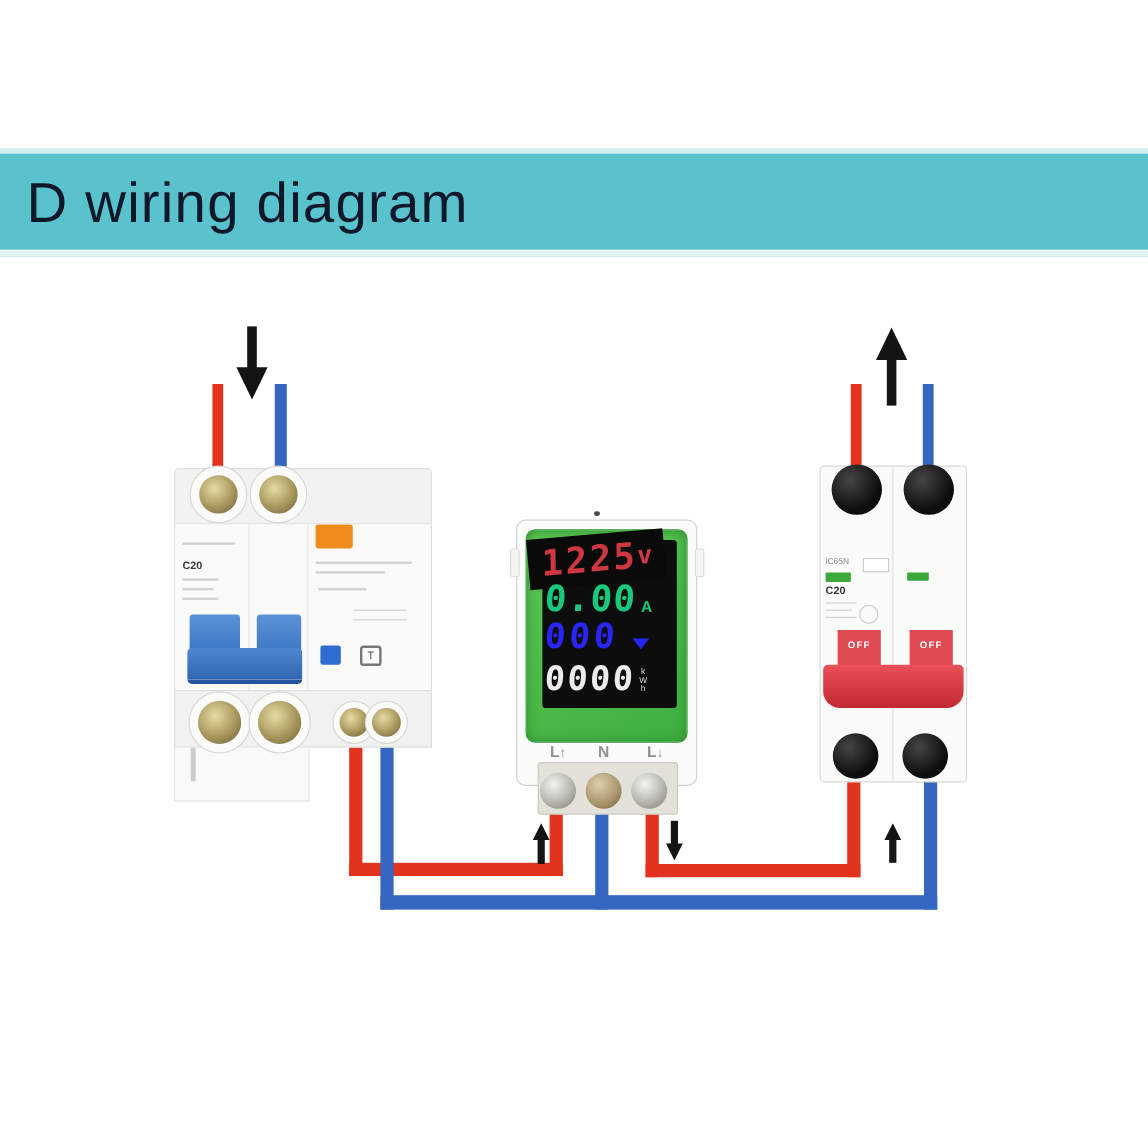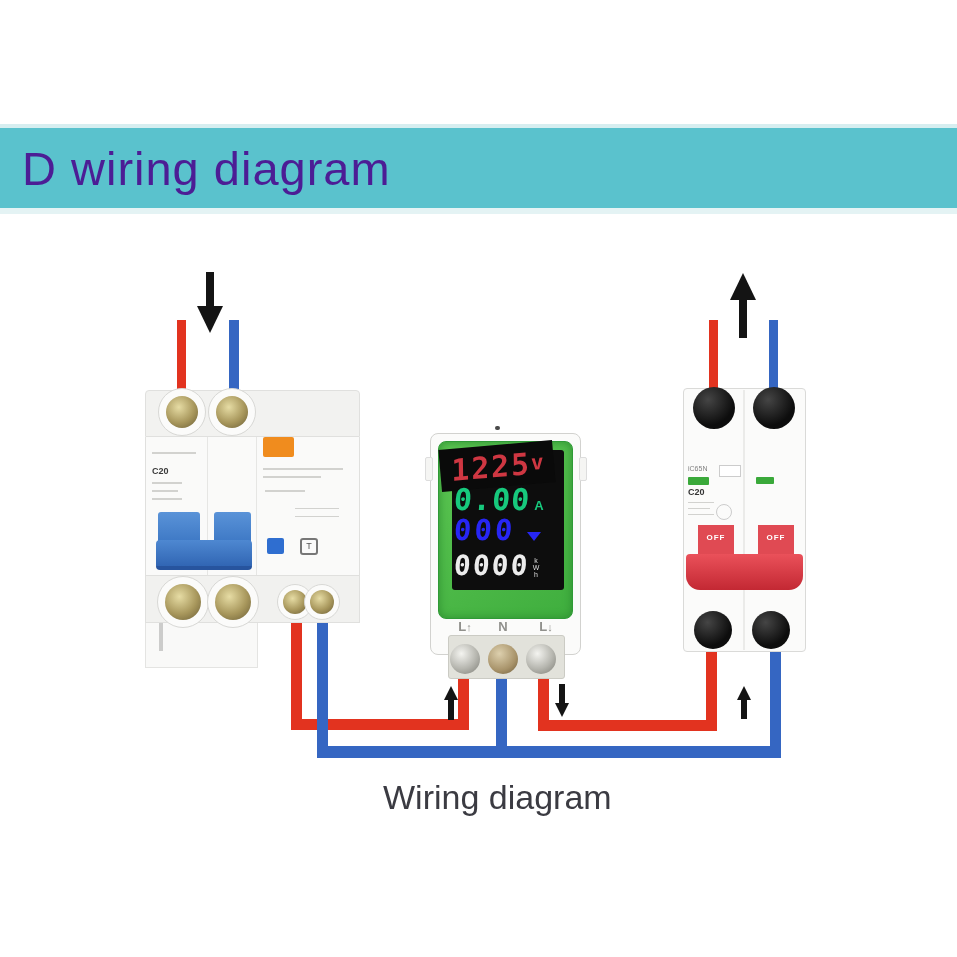--- a/index.html
+++ b/index.html
@@ -4,21 +4,21 @@
 <style>
   html,body{margin:0;padding:0;background:#fff;}
   .page{position:relative;width:957px;height:957px;background:#ffffff;overflow:hidden;
         font-family:"Liberation Sans",sans-serif;}
   .abs{position:absolute;}
 
   
   .header-band{position:absolute;left:0;top:124px;width:957px;height:90px;
     background:#5ac2cd;border-top:4px solid #d6eef0;border-bottom:6px solid #e4f3f4;
     box-sizing:border-box;display:flex;align-items:center;}
-  .header-title{margin-left:22px;font-size:47px;color:#4c1d95;letter-spacing:1px;}
+  .header-title{margin-left:22px;font-size:47px;color:#0f172a;letter-spacing:1px;}
 
   
   .wire{position:absolute;}
   .wire.red{background:#e2331f;}
   .wire.blue{background:#3566c2;}
 
   
   .shaft{position:absolute;background:#141414;}
   .head-down{position:absolute;width:0;height:0;border-left:13px solid transparent;
     border-right:13px solid transparent;border-top:27px solid #141414;}
@@ -251,15 +251,14 @@
     <div class="handle" style="left:15px;top:137px;">
       <span>OFF</span></div>
     <div class="handle" style="left:75px;top:137px;">
       <span>OFF</span></div>
     <div class="handle-bar"></div>
 
     <div class="black-term" style="left:11px;top:223px;width:38px;height:38px;"></div>
     <div class="black-term" style="left:69px;top:223px;width:38px;height:38px;"></div>
   </div>
 
-  <div class="caption">Wiring diagram</div>
 
 </div>
 
 </body></html>

